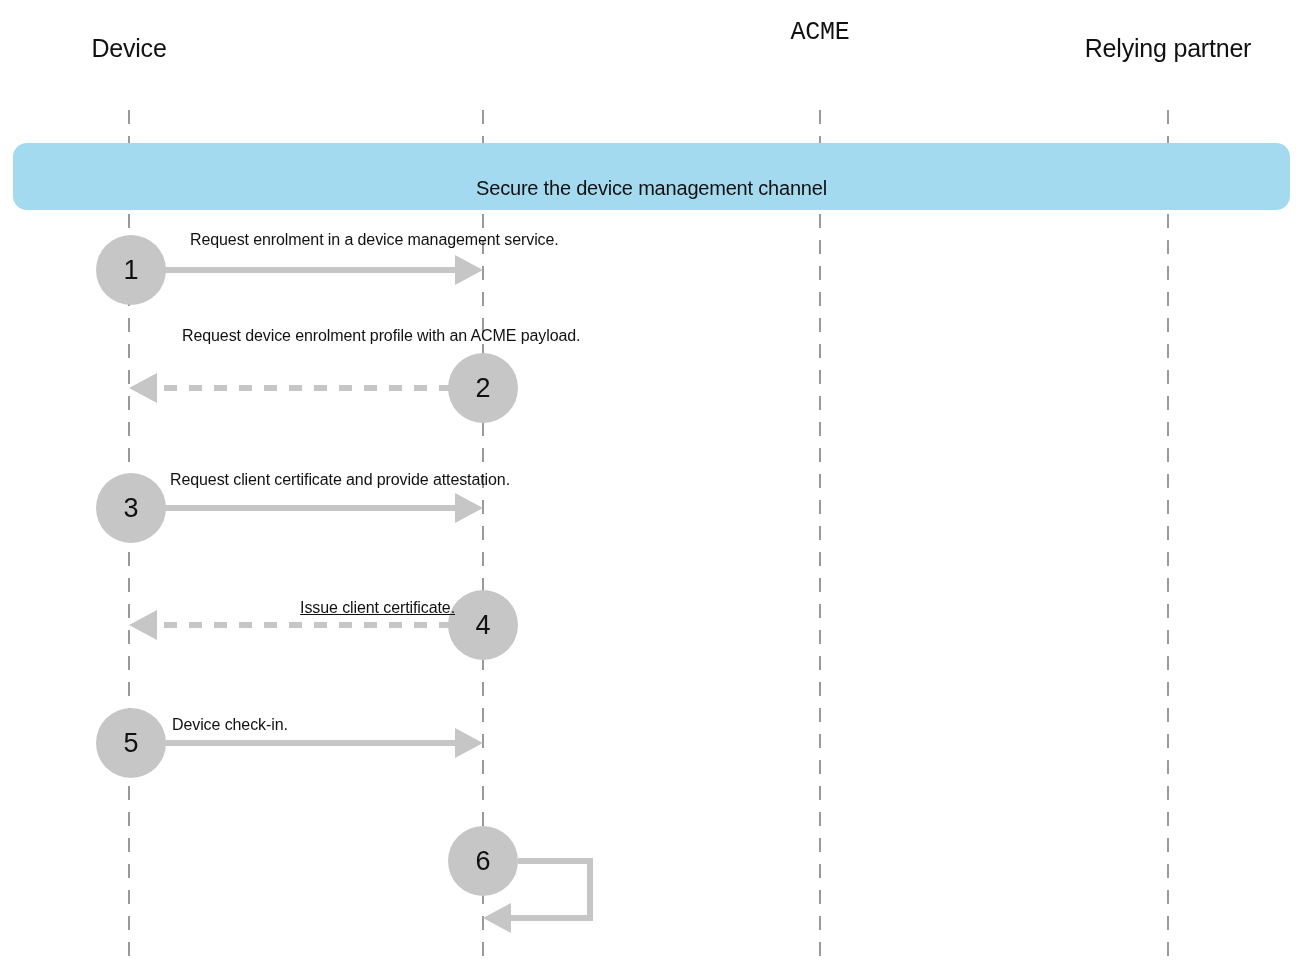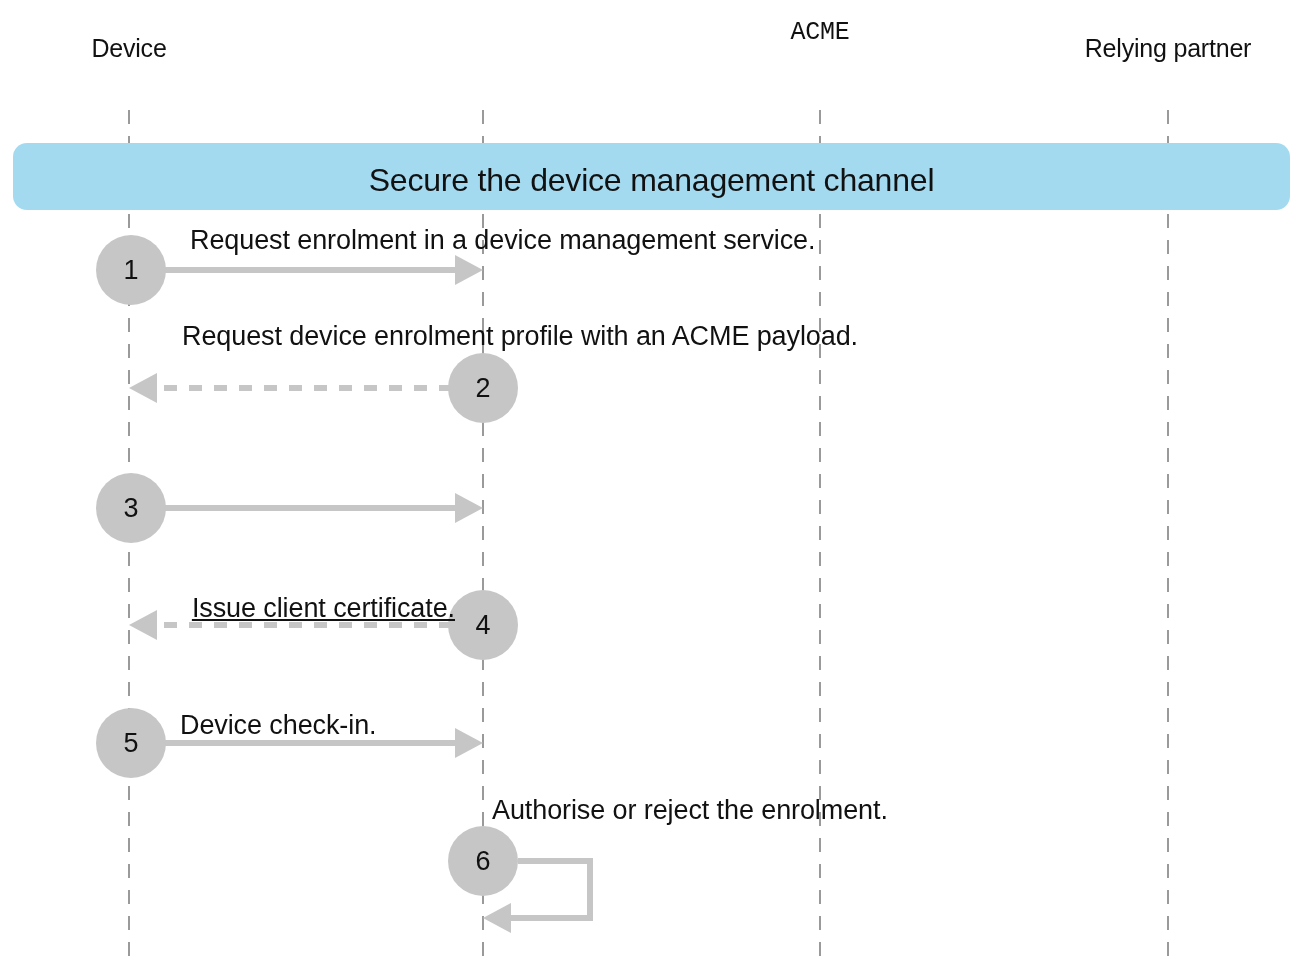--- a/index.html
+++ b/index.html
@@ -44,47 +44,47 @@
     top: 143px;
     width: 1277px;
     height: 67px;
     background: #a3daf0;
     border-radius: 14px;
     box-sizing: border-box;
   }
   .banner-text {
     position: absolute;
     left: 0;
-    top: 4px;
+    top: 12px;
     width: 100%;
     height: 67px;
     display: flex;
     align-items: center;
     justify-content: center;
-    font-size: 32px;
+    font-size: 20px;
     color: #111111;
     letter-spacing: -0.2px;
   }
   .step-num {
     position: absolute;
     width: 70px;
     height: 70px;
     border-radius: 50%;
     background: #c6c6c6;
     display: flex;
     align-items: center;
     justify-content: center;
     font-size: 27px;
     color: #111111;
     transform: translate(-50%, -50%);
     box-sizing: border-box;
   }
   .msg-label {
     position: absolute;
-    font-size: 27px;
+    font-size: 16px;
     line-height: 24px;
     color: #111111;
     letter-spacing: -0.1px;
     white-space: nowrap;
   }
   .msg-label.left {
     transform: translateY(-100%);
   }
   .msg-label.right {
     transform: translate(-100%, -100%);
@@ -162,20 +162,20 @@
     <span>5</span>
   </div>
   <div class="step-num" style="left:483px; top:861px;">
     <span>6</span>
   </div>
 
   <div class="msg-label left" style="left:190px; top:252px;">Request enrolment in a device management service.</div>
 
   <div class="msg-label left" style="left:182px; top:348px;">Request device enrolment profile with an ACME payload.</div>
 
+  <div class="msg-label left" style="left:170px; top:492px;">Request client certificate and provide attestation.</div>
 
   <div class="msg-label right" style="left:455px; top:620px;text-decoration:underline;">Issue client certificate.</div>
 
-  <div class="msg-label left" style="left:180px; top:737px;text-align:right;">Device check-in.</div>
+  <div class="msg-label left" style="left:172px; top:737px;text-align:right;">Device check-in.</div>
 
-  <div class="msg-label left" style="left:492px; top:822px;">Authorise or reject the enrolment.</div>
 
 </div>
 
 </body></html>

